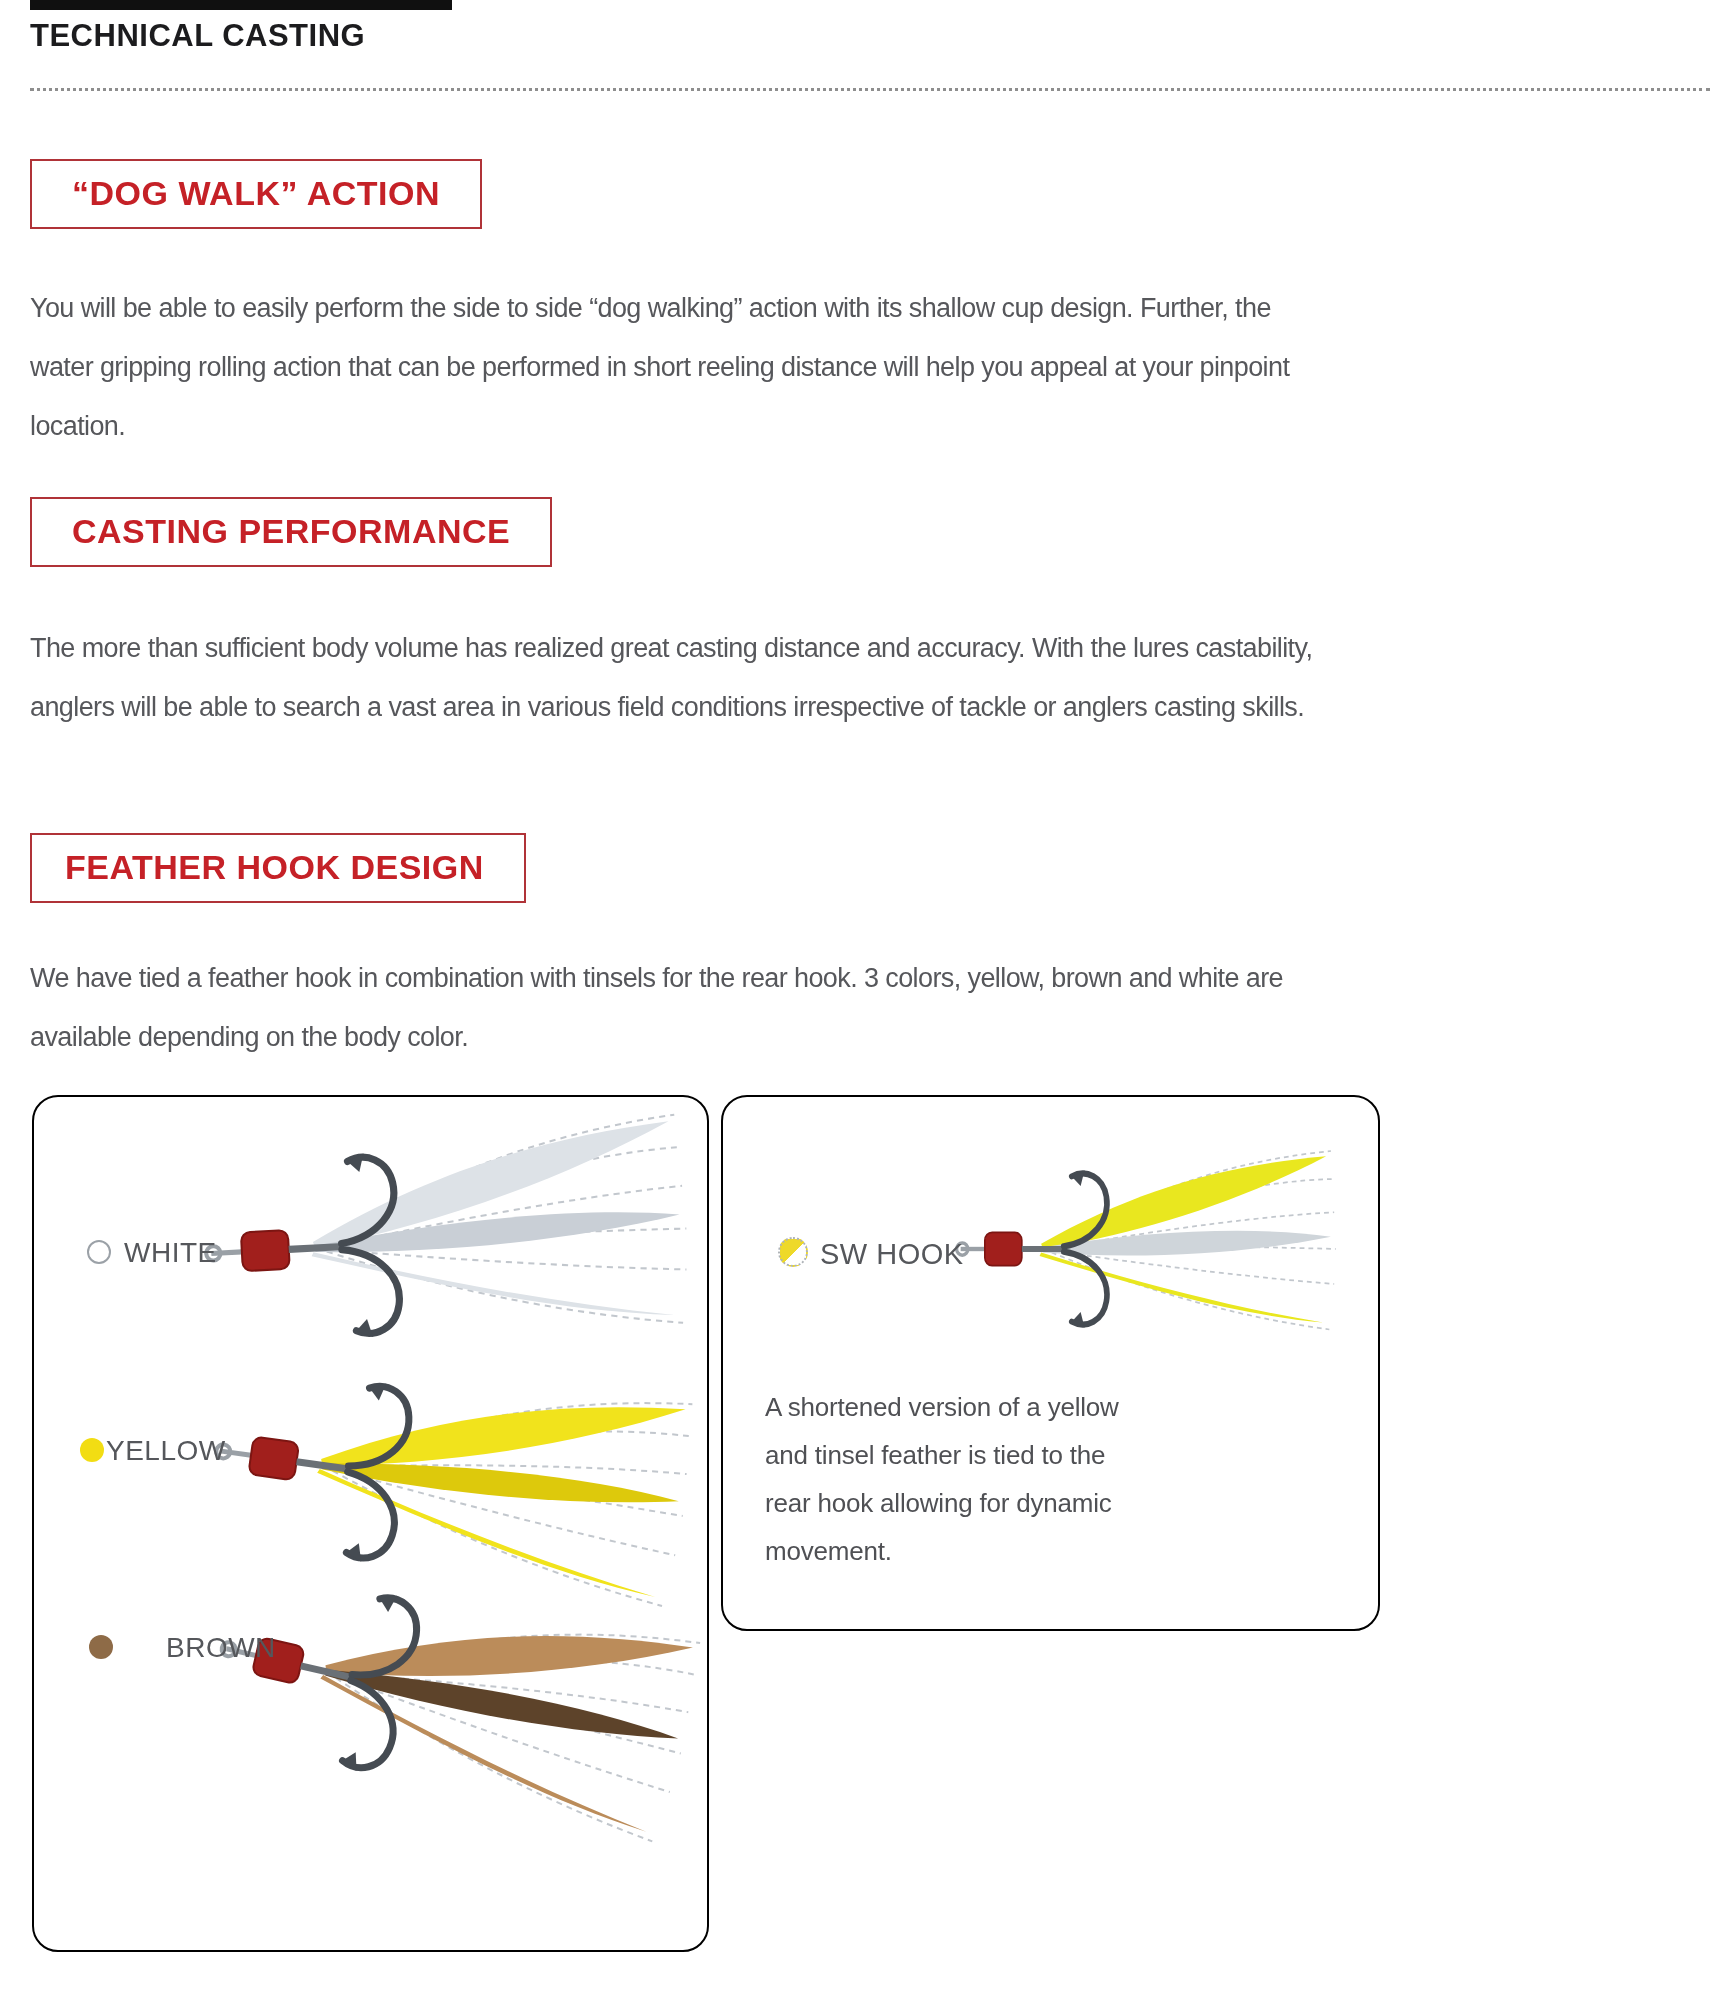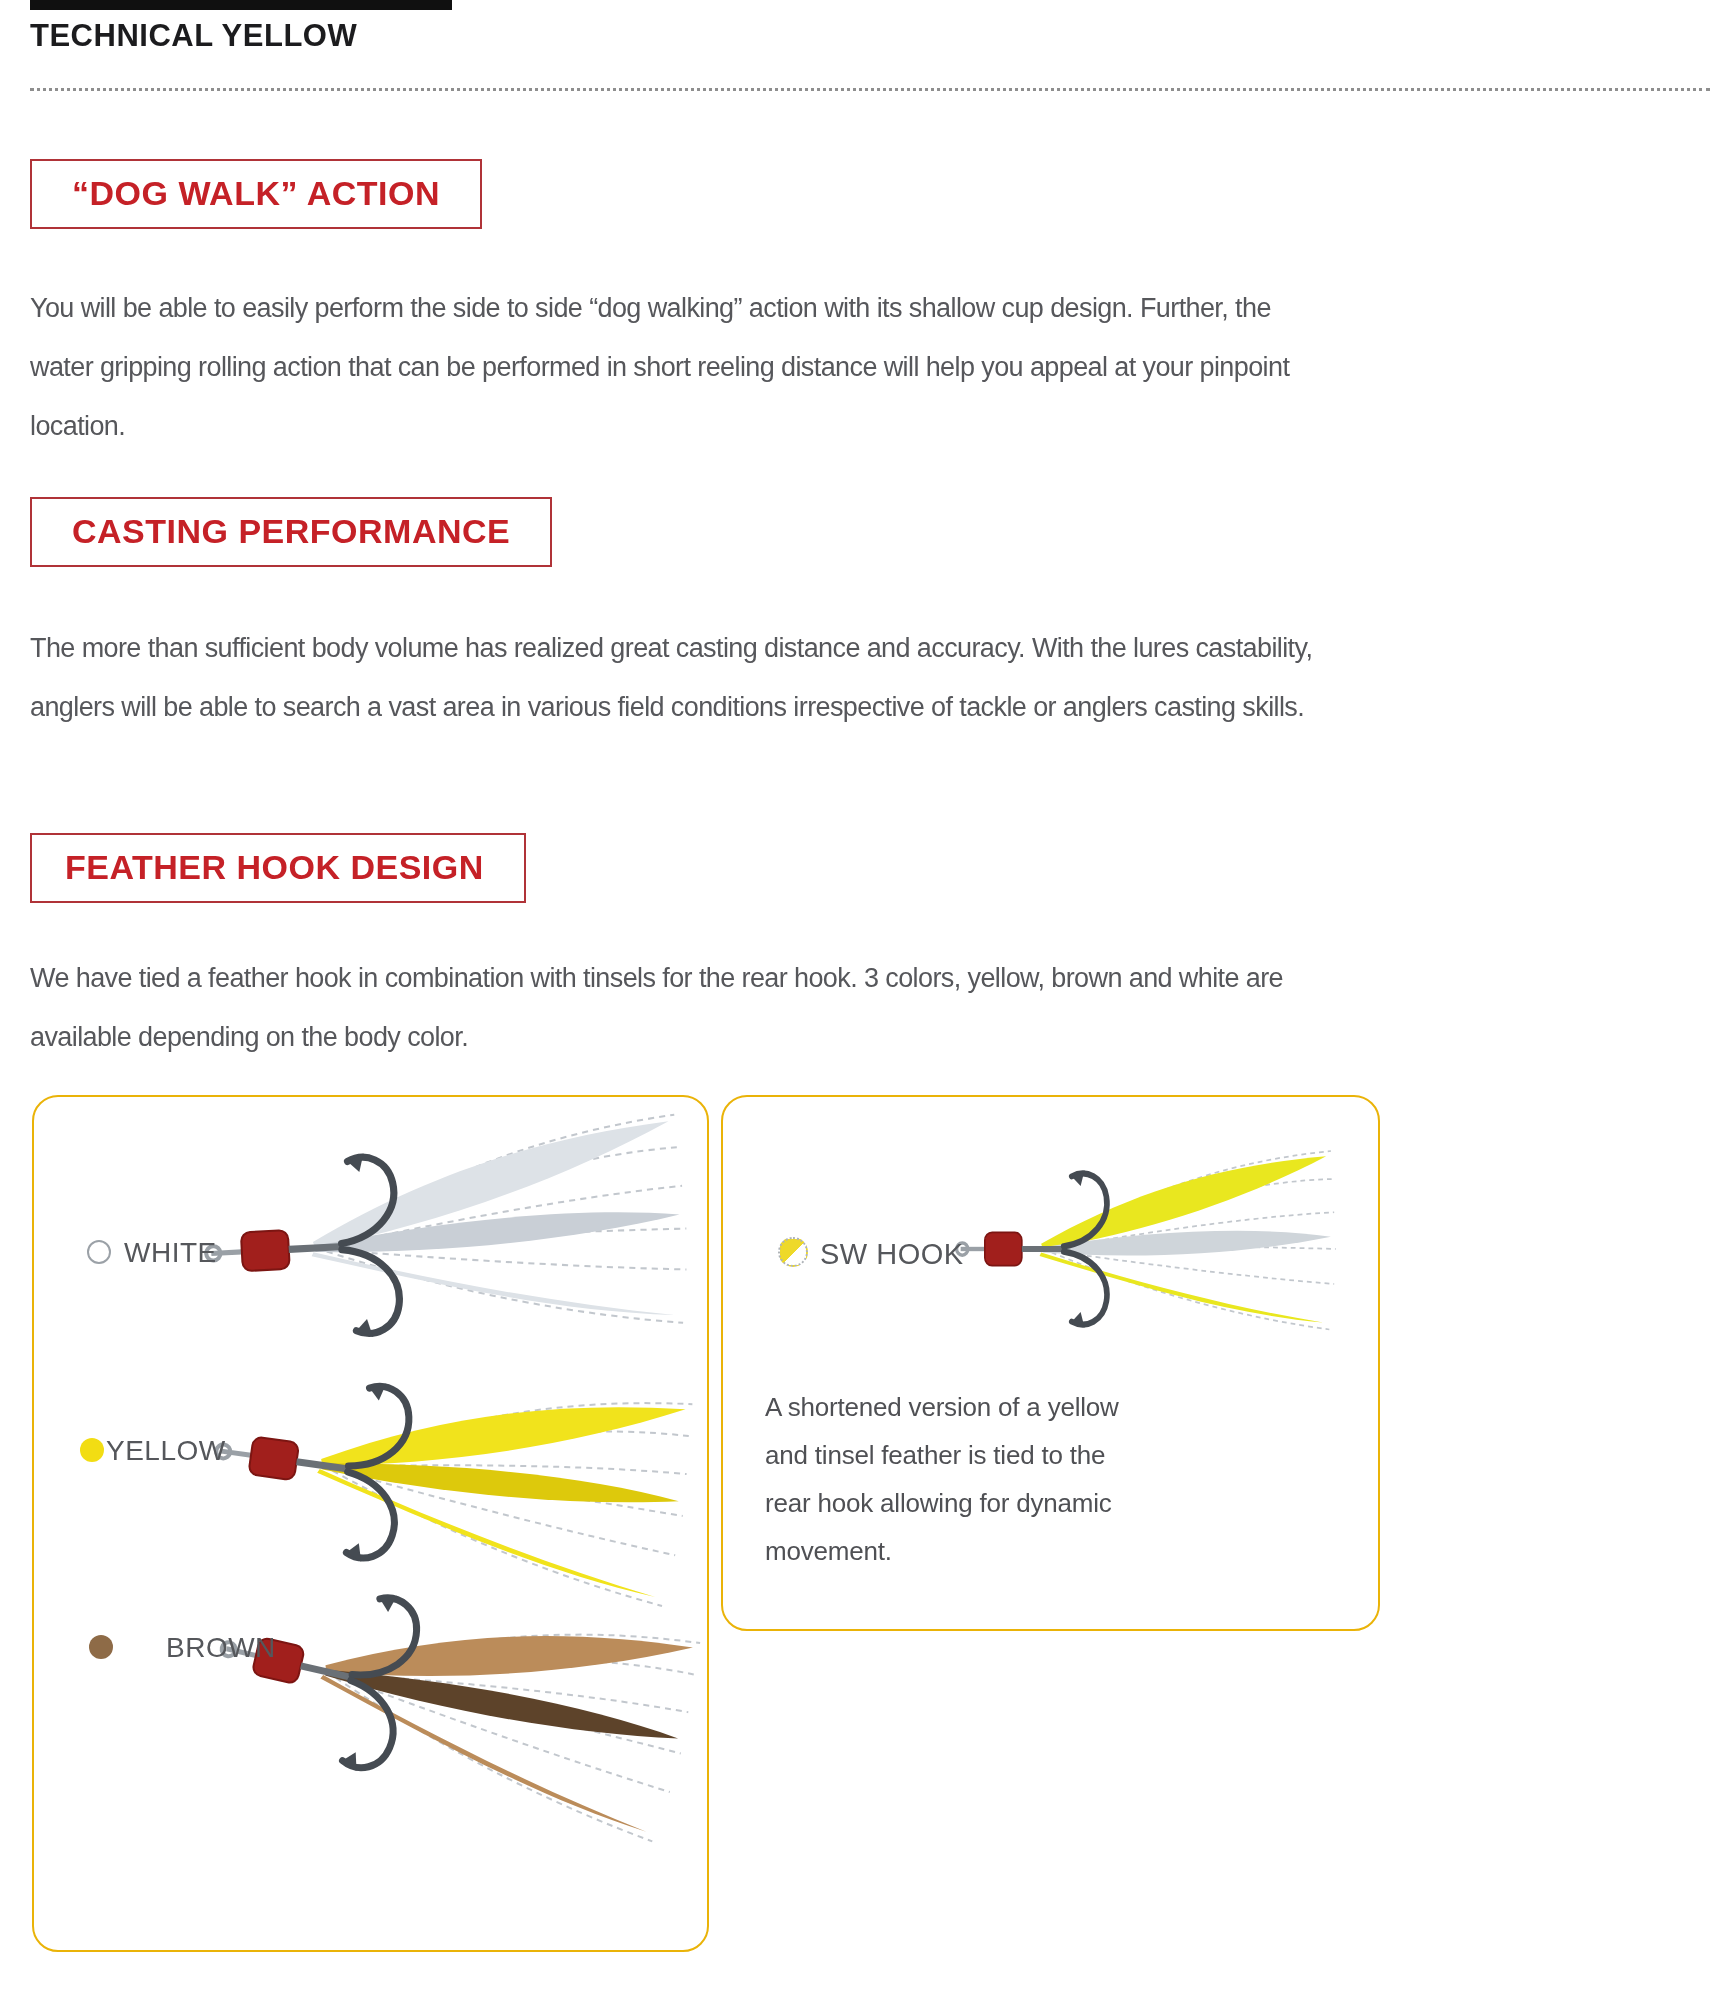--- a/index.html
+++ b/index.html
@@ -17,21 +17,21 @@
   .hbox{position:absolute;left:30px;display:inline-block;border:2px solid #b03338;
         padding:13px 40px 14px;font-size:34px;font-weight:700;color:#c52127;
         letter-spacing:.5px;background:#fff;box-shadow:inset 0 0 0 1px #fff;}
   .hbox1{top:159px;} .hbox2{top:497px;} .hbox3{top:833px;padding-left:33px;}
 
   .para{position:absolute;left:30px;width:1305px;font-size:27px;line-height:59px;
         color:#56575b;letter-spacing:-0.6px;}
   .para1{top:252px;} .para2{top:592px;} .para3{top:922px;}
 
   .cards{position:absolute;left:32px;top:1095px;display:flex;align-items:flex-start;}
-  .card{position:relative;border:2px solid #eab308;border-radius:26px;background:#fff;}
+  .card{position:relative;border:2px solid #000000;border-radius:26px;background:#fff;}
   .card-feather{width:673px;height:853px;}
   .card-sw{width:655px;height:532px;margin-left:12px;}
 
   .swatch{position:absolute;border-radius:50%;box-sizing:border-box;}
   .swatch-plain{width:24px;height:24px;}
   .swatch-ring{width:24px;height:24px;border:2px solid #9ba1a7;background:#fff !important;}
   .swatch-half{width:30px;height:30px;border:2px dotted #aeb3b8;
                background:linear-gradient(135deg,var(--sw,#eed929) 52%,#ffffff 52%) !important;}
 
   .hook-label{position:absolute;font-size:28px;color:#55575b;letter-spacing:.5px;}
@@ -67,21 +67,21 @@
     <path d="M88,130 h54" stroke="#6a7076" stroke-width="7"></path>
     <path d="M140,127 C176,122 198,97 193,70 C189,48 168,38 150,47" fill="none" stroke="#454b52" stroke-width="7" stroke-linecap="round"></path>
     <path d="M150,47 l16,-7 l-5,18 z" fill="#454b52"></path>
     <path d="M140,133 C176,138 198,163 193,190 C189,212 168,222 150,213" fill="none" stroke="#454b52" stroke-width="7" stroke-linecap="round"></path>
     <path d="M150,213 l16,7 l-5,-18 z" fill="#454b52"></path>
   </symbol>
 </svg>
 
 <div class="topbar"></div>
 
-<div class="page-title">TECHNICAL YELLOW</div>
+<div class="page-title">TECHNICAL CASTING</div>
 <div class="dotted-rule"></div>
 
 <div class="hbox hbox1">“DOG WALK” ACTION</div>
 <p class="para para1">You will be able to easily perform the side to side “dog walking” action with its shallow cup design. Further, the water gripping rolling action that can be performed in short reeling distance will help you appeal at your pinpoint location.</p>
 
 <div class="hbox hbox2">CASTING PERFORMANCE</div>
 <p class="para para2">The more than sufficient body volume has realized great casting distance and accuracy. With the lures castability, anglers will be able to search a vast area in various field conditions irrespective of tackle or anglers casting skills.</p>
 
 <div class="hbox hbox3">FEATHER HOOK DESIGN</div>
 <p class="para para3">We have tied a feather hook in combination with tinsels for the rear hook. 3 colors, yellow, brown and white are available depending on the body color.</p>

